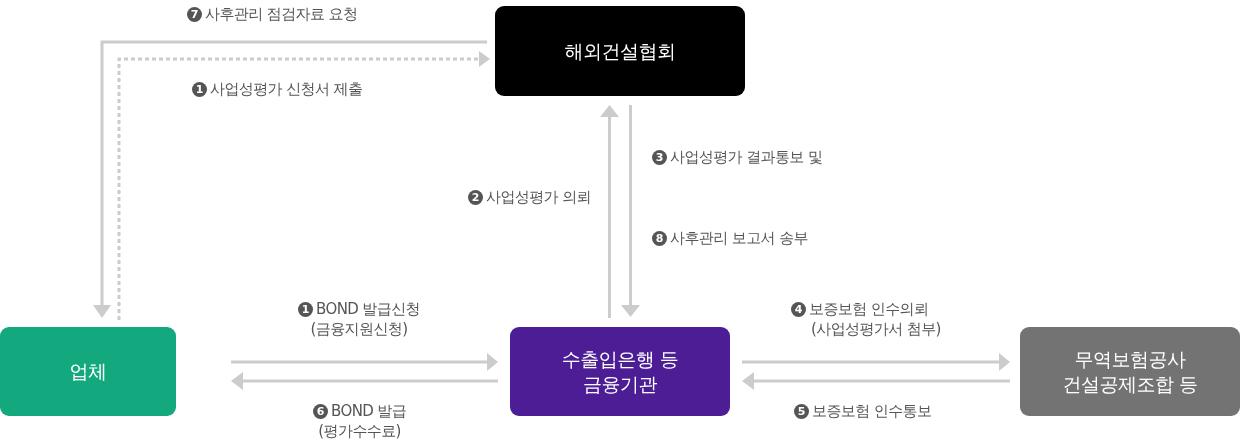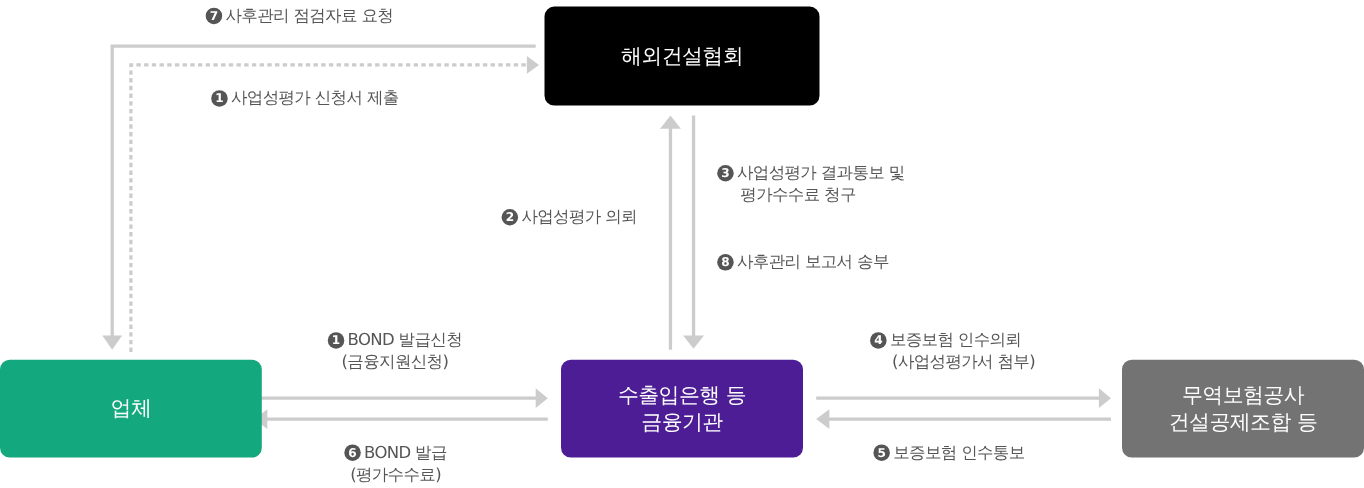--- a/index.html
+++ b/index.html
@@ -64,21 +64,21 @@
     <g>
       <line x1="753" y1="381" x2="1010" y2="381" stroke="#cccccc" stroke-width="3"></line>
       <polygon points="754,372 754,390 742,381" fill="#cccccc"></polygon>
     </g>
   </svg>
 
   <div class="box" style="left:495px; top:6px; width:250px; height:90px; background:#000000;">
     <span>해외건설협회</span>
   </div>
 
-  <div class="box" style="left:0px; top:327px; width:238px; height:89px; background:#13a87e;">
+  <div class="box" style="left:0px; top:327px; width:176px; height:89px; background:#13a87e;">
     <span>업체</span>
   </div>
 
   <div class="box" style="left:510px; top:327px; width:220px; height:89px; background:#4c1d95;">
     <span>수출입은행 등</span>
     <span>금융기관</span>
   </div>
 
   <div class="box" style="left:1020px; top:327px; width:220px; height:89px; background:#737373;">
     <span>무역보험공사</span>
@@ -86,27 +86,26 @@
   </div>
 
   <div class="lbl" style="left:187px; top:4px;">
     <span class="num">7</span><span>사후관리 점검자료 요청</span>
   </div>
 
   <div class="lbl" style="left:192px; top:79px;">
     <span class="num">1</span><span>사업성평가 신청서 제출</span>
   </div>
 
-  <div class="lbl" style="left:456px; top:187px;">
+  <div class="lbl" style="left:468px; top:187px;">
     <span class="num">2</span><span>사업성평가 의뢰</span>
   </div>
 
   <div class="lbl" style="left:652px; top:147px;">
     <span class="num">3</span><span>사업성평가 결과통보 및</span>
-    <span class="line2" style="padding-left:21px;">평가수수료 청구</span>
   </div>
 
   <div class="lbl" style="left:652px; top:228px;">
     <span class="num">8</span><span>사후관리 보고서 송부</span>
   </div>
 
   <div class="lbl" style="left:298px; top:299px; text-align:center;">
     <span class="num">1</span><span>BOND 발급신청</span>
     <span class="line2">(금융지원신청)</span>
   </div>

